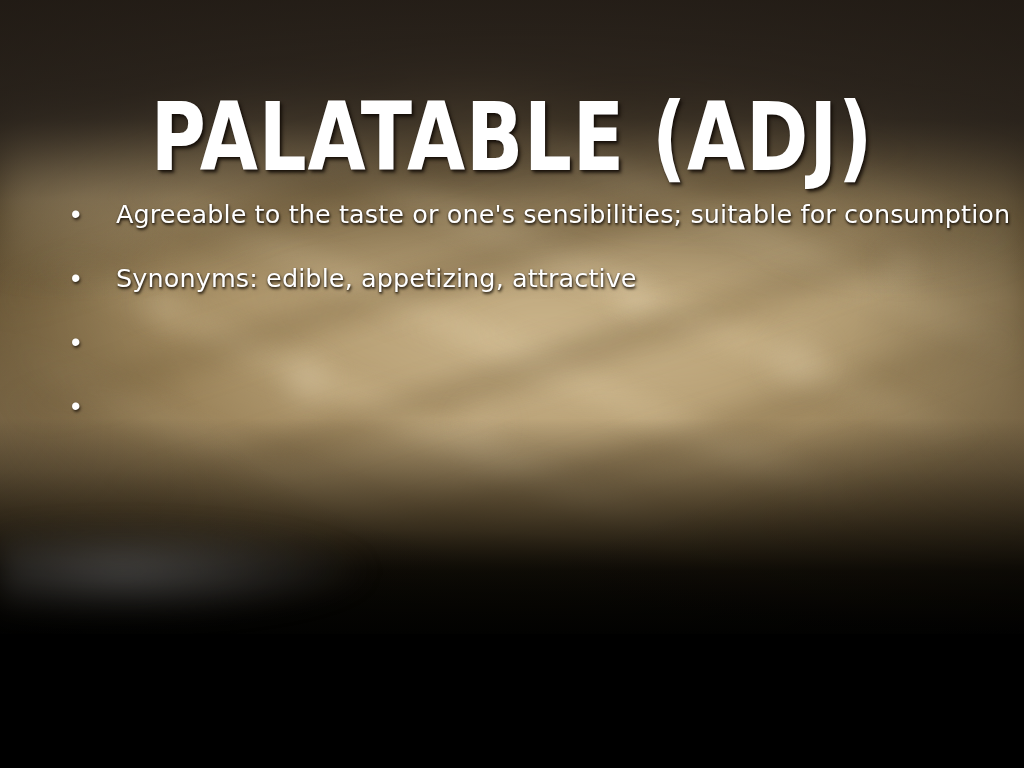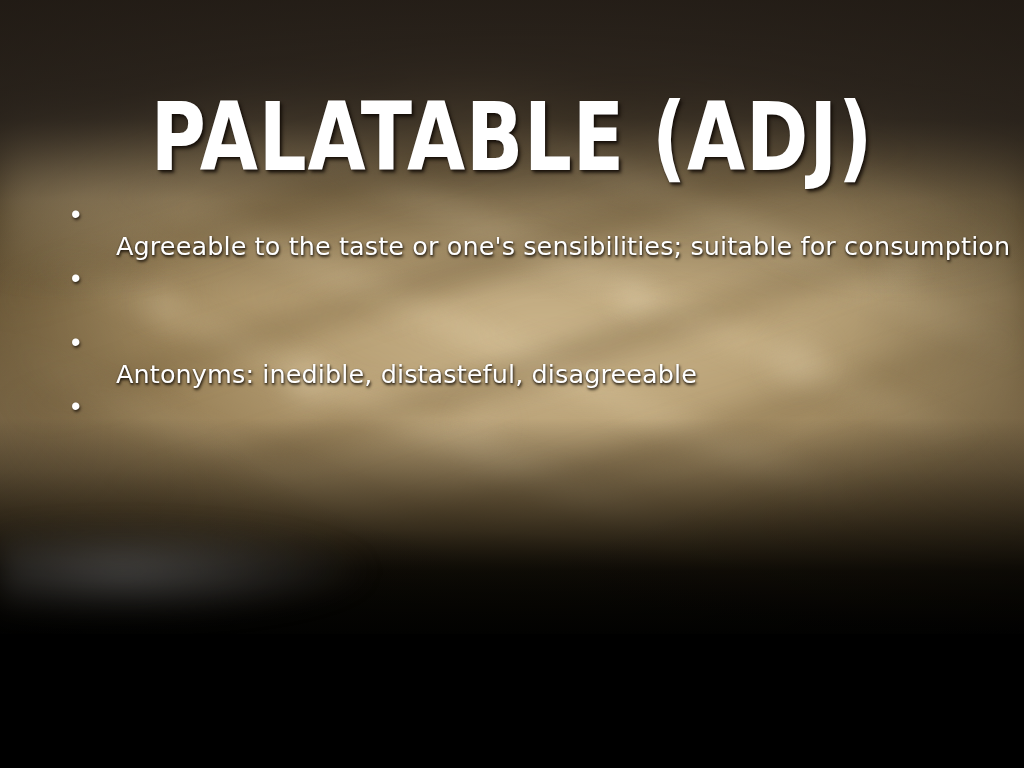--- a/index.html
+++ b/index.html
@@ -216,21 +216,20 @@
     color: #ffffff;
     font-family: "DejaVu Sans", sans-serif;
     font-weight: 400;
     font-size: 25.5px;
     line-height: 36px;
     letter-spacing: 0.1px;
     white-space: nowrap;
     text-shadow:
       1px 2px 3px rgba(16,10,4,0.80),
       0 1px 2px rgba(20,14,8,0.55);
-    margin-top: 32px;
   }
 </style>
 </head>
 <body>
 
 <div id="slide">
 
   <div class="bg-layer" id="bg-base"></div>
   <div class="bg-layer" id="bg-crust"></div>
   <div class="bg-layer" id="bg-rim"></div>
@@ -247,25 +246,25 @@
 
     <ul id="bullet-list">
 
       <li class="bullet-row">
         <span class="bullet-marker">•</span>
         <span class="bullet-text">Agreeable to the taste or one's sensibilities; suitable for consumption</span>
       </li>
 
       <li class="bullet-row">
         <span class="bullet-marker">•</span>
-      </li>
-
-      <li class="bullet-row">
-        <span class="bullet-marker">•</span>
-        <span class="bullet-text">Antonyms: inedible, distasteful, disagreeable</span>
+        <span class="bullet-text">Synonyms: edible, appetizing, attractive</span>
+      </li>
+
+      <li class="bullet-row">
+        <span class="bullet-marker">•</span>
       </li>
 
       <li class="bullet-row">
         <span class="bullet-marker">•</span>
       </li>
 
     </ul>
 
   </div>
 </div>

